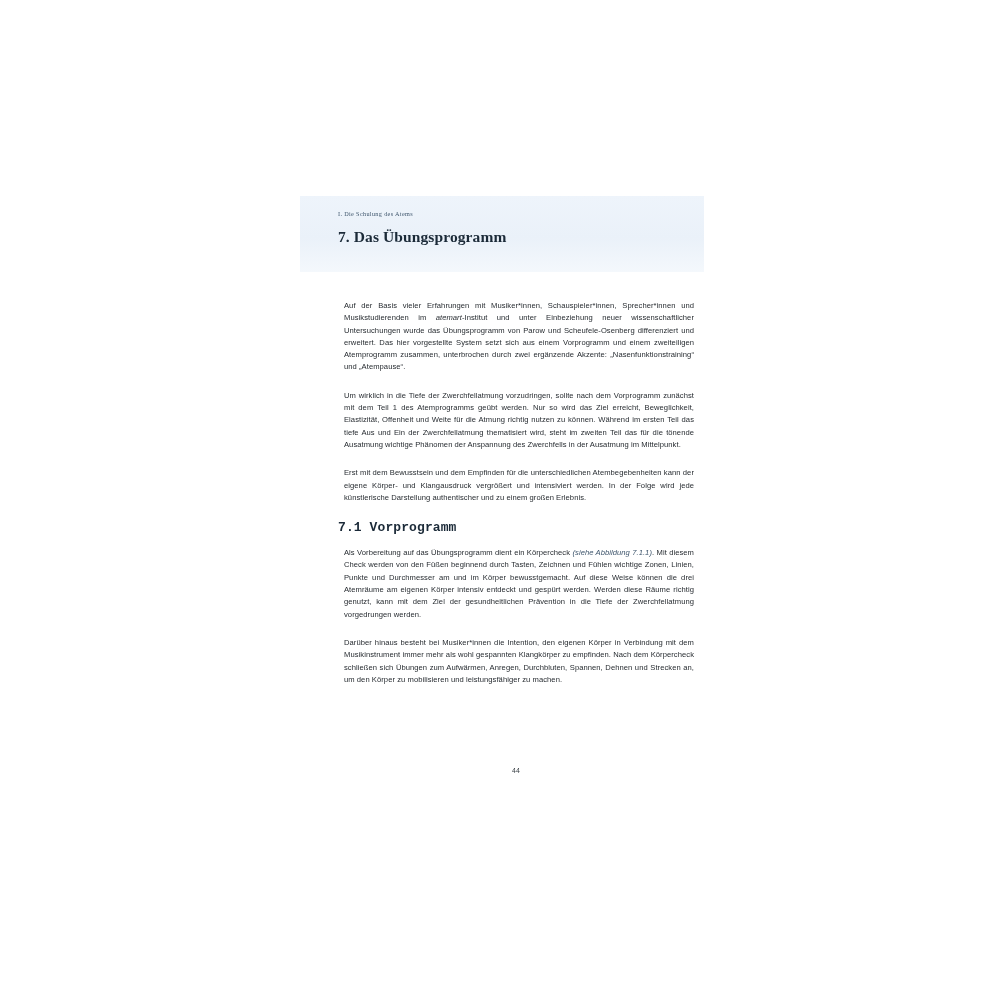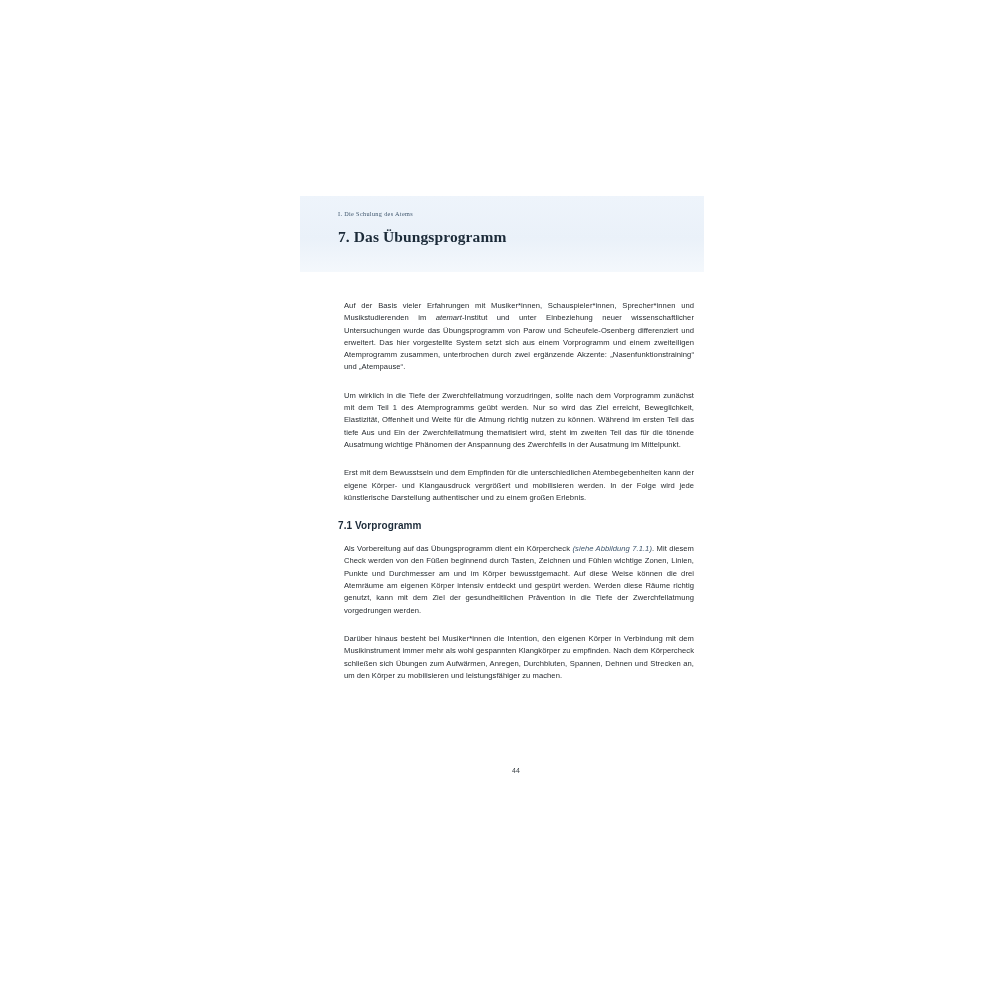--- a/index.html
+++ b/index.html
@@ -69,23 +69,23 @@
     font-size: 7.6px;
     line-height: 12.3px;
     text-align: justify;
     color: #262b30;
     letter-spacing: 0.06px;
   }
   p.body-par:last-child { margin-bottom: 0; }
 
   .sub-head {
     margin: 10px 0 12px 0;
-    font-family: Liberation Sans, sans-serif;
+    font-family: Liberation Mono, monospace;
     font-weight: bold;
-    font-size: 10px;
+    font-size: 13px;
     color: #1b2a38;
     letter-spacing: 0.1px;
   }
 
   .ital { font-style: italic; }
   .ital-blue { font-style: italic; color: #3f566d; }
 
   .folio {
     position: absolute;
     left: 338px;
@@ -103,21 +103,21 @@
 
   <div class="header-band"></div>
 
   <div class="running-head">I. Die Schulung des Atems</div>
 
   <div class="chapter-title">7. Das Übungsprogramm</div>
 
   <div class="content">
     <p class="body-par">Auf der Basis vieler Erfahrungen mit Musiker*innen, Schauspieler*innen, Sprecher*in­nen und Musikstudierenden im <span class="ital">atemart</span>-Institut und unter Einbeziehung neuer wissen­schaftlicher Untersuchungen wurde das Übungsprogramm von Parow und Scheufele-Osenberg differenziert und erweitert. Das hier vorgestellte System setzt sich aus einem Vorprogramm und einem zweiteiligen Atemprogramm zusammen, unterbrochen durch zwei ergänzende Akzente: „Nasenfunktionstraining“ und „Atempause“.</p>
     <p class="body-par">Um wirklich in die Tiefe der Zwerchfellatmung vorzudringen, sollte nach dem Vorpro­gramm zunächst mit dem Teil 1 des Atemprogramms geübt werden. Nur so wird das Ziel erreicht, Beweglichkeit, Elastizität, Offenheit und Weite für die Atmung richtig nutzen zu können. Während im ersten Teil das tiefe Aus und Ein der Zwerchfellatmung thematisiert wird, steht im zweiten Teil das für die tönende Ausatmung wichtige Phänomen der An­spannung des Zwerchfells in der Ausatmung im Mittelpunkt.</p>
-    <p class="body-par">Erst mit dem Bewusstsein und dem Empfinden für die unterschiedlichen Atembegeben­heiten kann der eigene Körper- und Klangausdruck vergrößert und mobilisieren werden. In der Folge wird jede künstlerische Darstellung authentischer und zu einem großen Er­lebnis.</p>
+    <p class="body-par">Erst mit dem Bewusstsein und dem Empfinden für die unterschiedlichen Atembegeben­heiten kann der eigene Körper- und Klangausdruck vergrößert und intensiviert werden. In der Folge wird jede künstlerische Darstellung authentischer und zu einem großen Er­lebnis.</p>
 
     <h2 class="sub-head">7.1 Vorprogramm</h2>
 
     <p class="body-par">Als Vorbereitung auf das Übungsprogramm dient ein Körpercheck <span class="ital-blue">(siehe Abbildung 7.1.1)</span>. Mit diesem Check werden von den Füßen beginnend durch Tasten, Zeichnen und Fühlen wichtige Zonen, Linien, Punkte und Durchmesser am und im Körper bewusstgemacht. Auf diese Weise können die drei Atemräume am eigenen Körper intensiv entdeckt und gespürt werden. Werden diese Räume richtig genutzt, kann mit dem Ziel der gesund­heitlichen Prävention in die Tiefe der Zwerchfellatmung vorgedrungen werden.</p>
     <p class="body-par">Darüber hinaus besteht bei Musiker*innen die Intention, den eigenen Körper in Ver­bindung mit dem Musikinstrument immer mehr als wohl gespannten Klangkörper zu empfinden. Nach dem Körpercheck schließen sich Übungen zum Aufwärmen, Anregen, Durchbluten, Spannen, Dehnen und Strecken an, um den Körper zu mobilisieren und leistungsfähiger zu machen.</p>
   </div>
 
   <div class="folio">44</div>
 
 </div>

